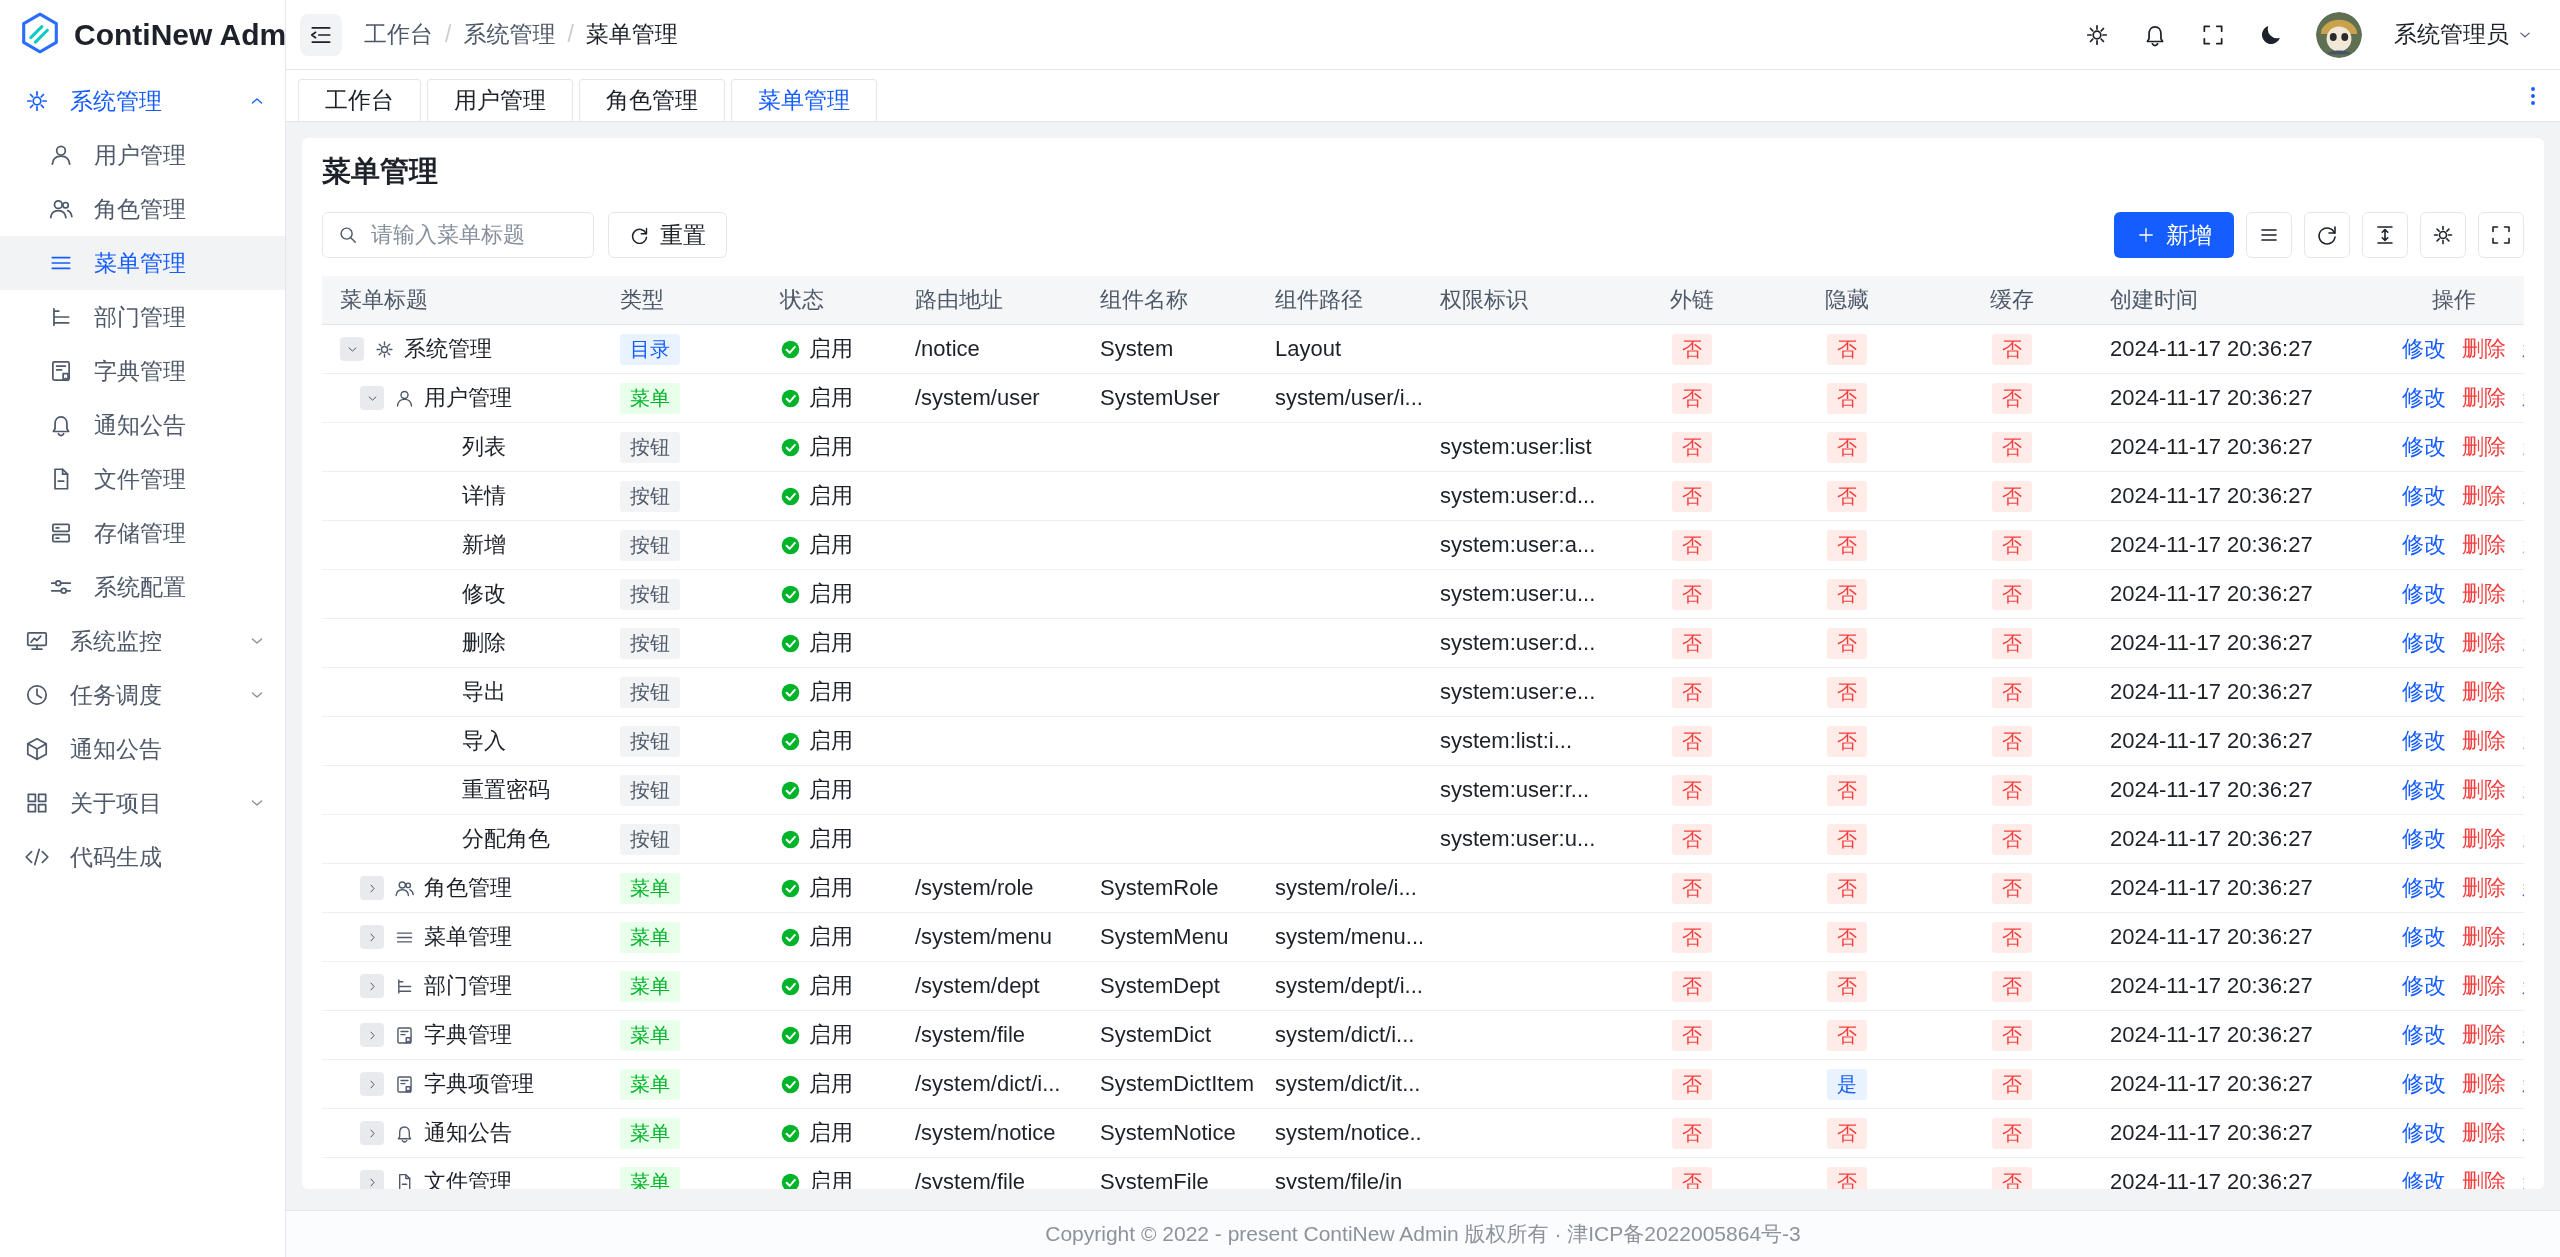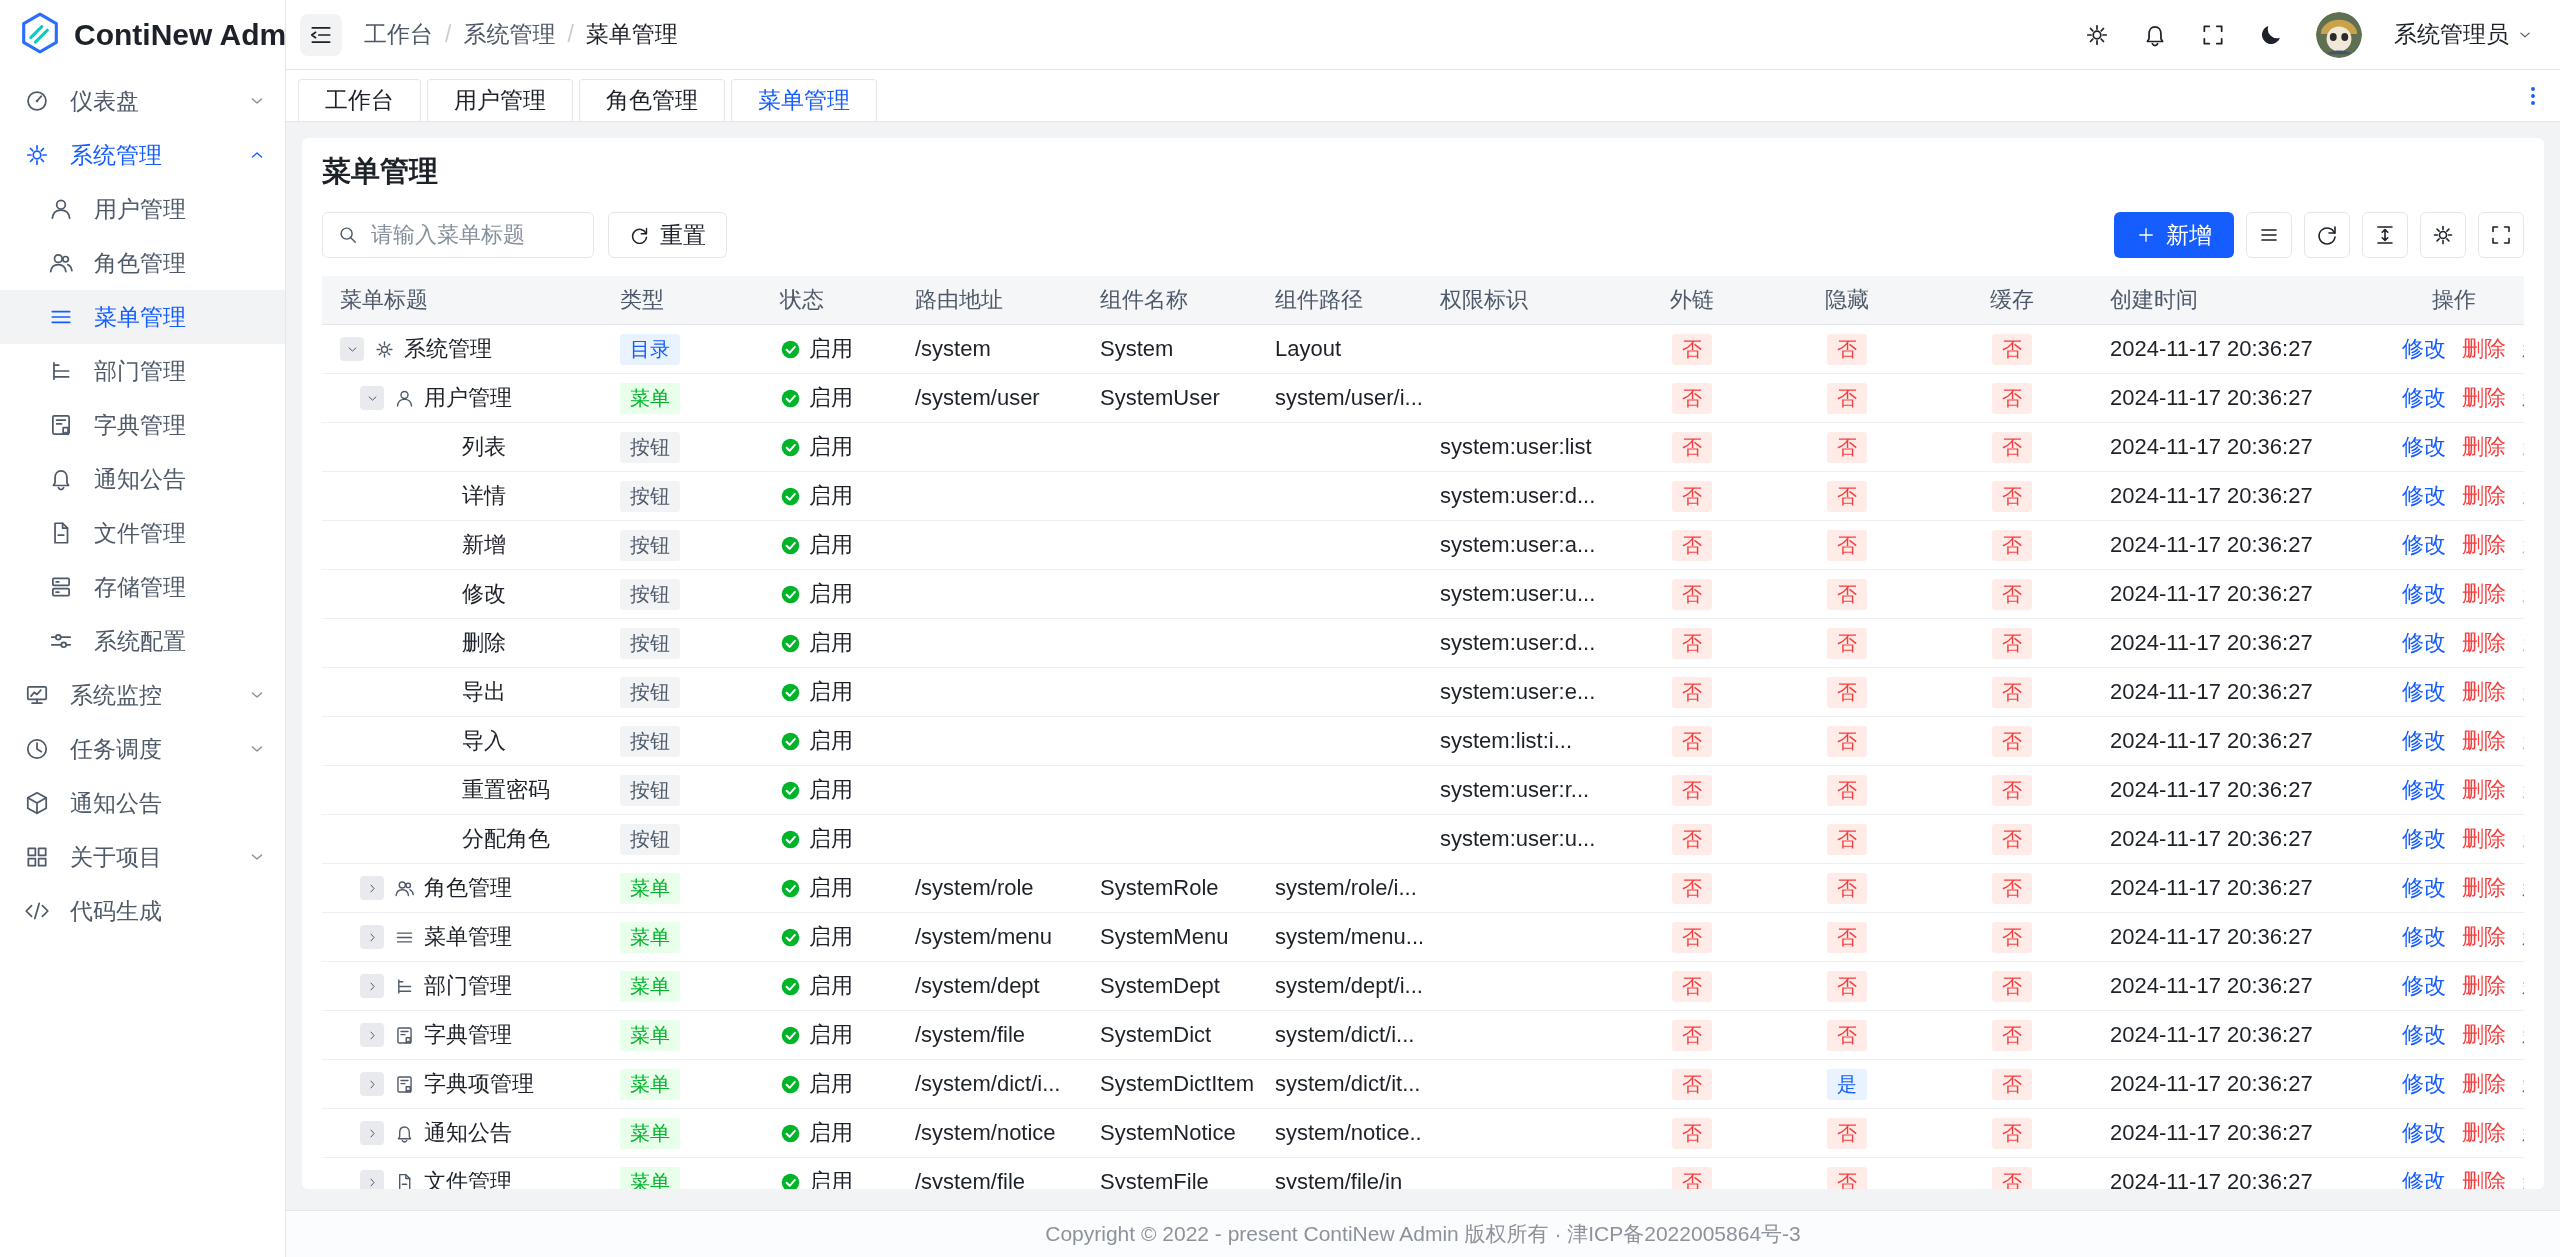--- a/index.html
+++ b/index.html
@@ -110,35 +110,20 @@
       <span class="logo-mark">
         <svg width="44" height="44" viewBox="0 0 48 48" fill="none" stroke-linecap="round" stroke-linejoin="round">
           <path d="M24 3.5l17.8 10.2v20.6L24 44.5 6.2 34.3V13.7z" stroke="#2b6eff" stroke-width="3.4"></path>
           <path d="M14 29l12-12" stroke="#10c9c3" stroke-width="3.4"></path>
           <path d="M19 34l13-13" stroke="#10c9c3" stroke-width="3.4"></path>
         </svg>
       </span>
       <span class="logo-text">ContiNew Admin</span>
     </div>
     <nav id="sidebar-menu">
-        <div class="side-item">
-          <span class="side-icon">
-            <svg viewBox="0 0 48 48" width="26" height="26" fill="none" stroke="currentColor" stroke-width="3.2" stroke-linecap="round" stroke-linejoin="round">
-              <circle cx="24" cy="24" r="16.5"></circle>
-              <path d="M24 24l8-9"></path>
-              <circle cx="24" cy="24" r="2.4" fill="currentColor" stroke="none"></circle>
-            </svg>
-          </span>
-          <span class="side-label">仪表盘</span>
-          <span class="side-chevron">
-            <svg viewBox="0 0 48 48" width="20" height="20" fill="none" stroke="currentColor" stroke-width="3.2" stroke-linecap="round" stroke-linejoin="round">
-              <path d="M13 19l11 10 11-10"></path>
-            </svg>
-          </span>
-        </div>
         <div class="side-item hl">
           <span class="side-icon">
             <svg viewBox="0 0 48 48" width="26" height="26" fill="none" stroke="currentColor" stroke-width="3.2" stroke-linecap="round" stroke-linejoin="round">
               <circle cx="24" cy="24" r="7"></circle>
               <path d="M24 13V7M24 41v-6M35 24h6M7 24h6M31.8 16.2L36 12M12 36l4.2-4.2M31.8 31.8L36 36M12 12l4.2 4.2"></path>
             </svg>
           </span>
           <span class="side-label">系统管理</span>
           <span class="side-chevron">
             <svg viewBox="0 0 48 48" width="20" height="20" fill="none" stroke="currentColor" stroke-width="3.2" stroke-linecap="round" stroke-linejoin="round">
@@ -495,21 +480,21 @@
                     <span class="ck">
                       <svg viewBox="0 0 48 48" width="21" height="21">
                         <circle cx="24" cy="24" r="20" fill="#00b42a"></circle>
                         <path d="M15 24.5l7 7 12-13.5" stroke="#fff" stroke-width="4.5" fill="none" stroke-linecap="round" stroke-linejoin="round"></path>
                       </svg>
                     </span>
                     <span>启用</span>
                   </span>
                 </div>
                 <div class="td" style="width: 185px;">
-                  <span>/system</span>
+                  <span>/notice</span>
                 </div>
                 <div class="td" style="width: 175px;">
                   <span>System</span>
                 </div>
                 <div class="td" style="width: 165px;">
                   <span>Layout</span>
                 </div>
                 <div class="td" style="width: 200px;">
                   <span></span>
                 </div>

